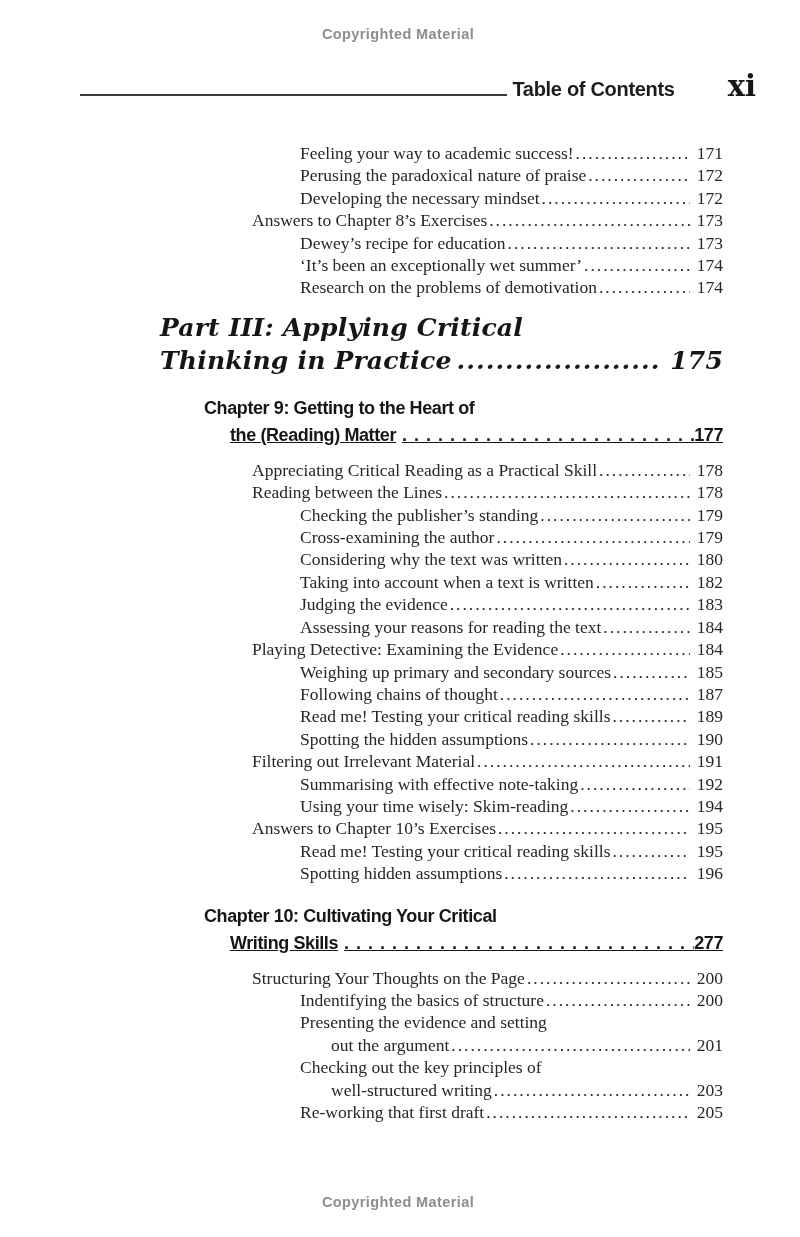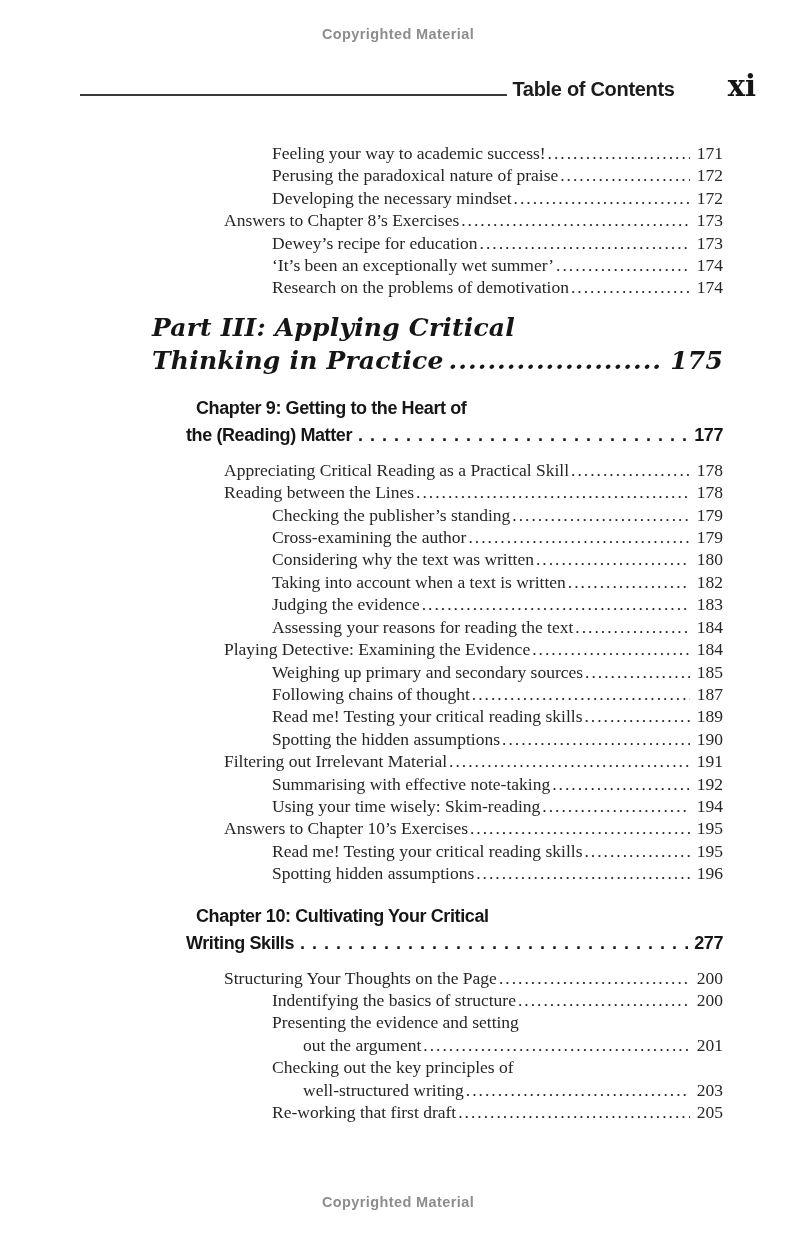--- a/index.html
+++ b/index.html
@@ -44,25 +44,25 @@
   }
   .folio {
     font-family: "DejaVu Serif", "Liberation Serif", serif;
     font-weight: bold;
     font-size: 29px; line-height: 1;
     color: #151515;
     margin-left: 53px;
   }
 
   
-  .toc { position: absolute; top: 112px; left: 0; right: 0; }
+  .toc { position: absolute; top: 112px; left: 0; right: 0; padding-left: 28px; }
   .sec.entries { margin-top: 10px; }
   .toc > .sec:first-child { margin-top: 30px; }
 
-  .row, .hrow { display: flex; align-items: baseline; margin-left: 20px; }
+  .row, .hrow { display: flex; align-items: baseline; }
   .row {
     margin-left: 224px; margin-right: 77px;
     font-size: 17.5px; line-height: 22.4px;
     color: #262626;
   }
   .row.lvl2 { margin-left: 272px; }
   .row.lvl3 { margin-left: 303px; }
   .label { white-space: nowrap; flex: 0 0 auto; }
   .pg { flex: 0 0 auto; }
 
@@ -88,21 +88,21 @@
 
   
   .sec.chapter {
     margin: 18px 77px 0 176px;
     font-family: "Liberation Sans", "DejaVu Sans", sans-serif;
     font-weight: bold;
     font-size: 18px; line-height: 27px;
     letter-spacing: -0.4px;
     color: #161616;
   }
-  .sec.chapter .line2 { margin-left: 10px; }
+  .sec.chapter .line2 { margin-left: 26px; text-decoration: underline; }
   .dots-chapter { margin-left: 6px; margin-right: 0; letter-spacing: 7px; }
 </style>
 </head>
 <body>
 
 <div class="page">
   <div class="notice top">Copyrighted Material</div>
 
   <div class="header">
     <div class="rule"></div>

